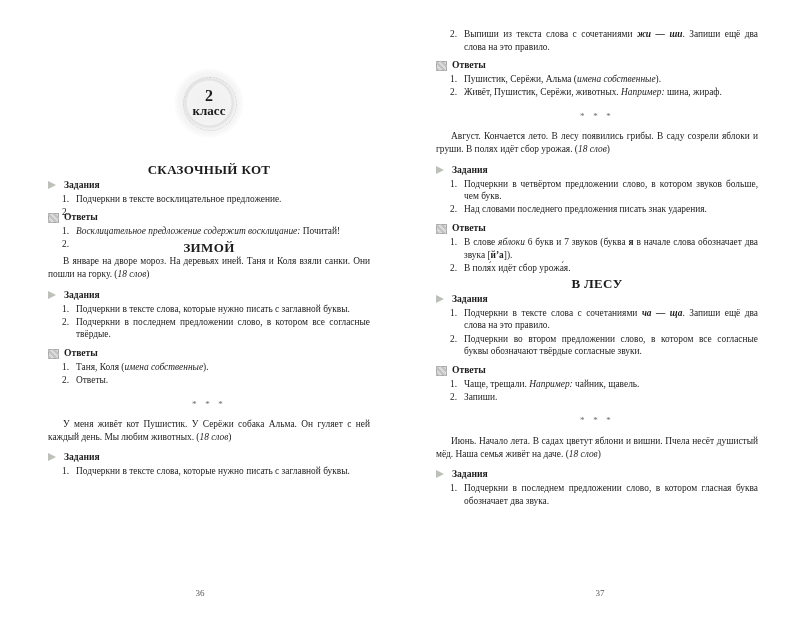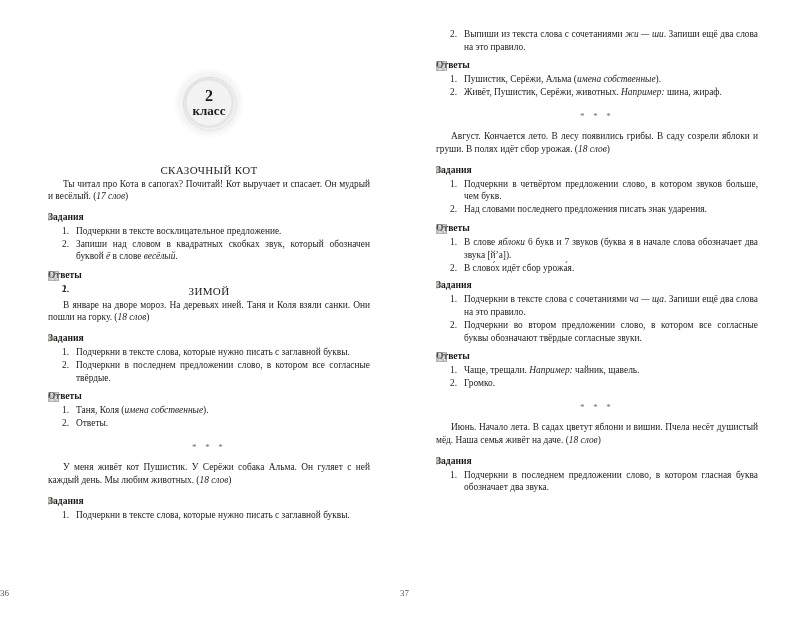--- a/index.html
+++ b/index.html
@@ -83,24 +83,24 @@
   .badge-label {
     position: relative;
     font-size: 13px;
     font-weight: bold;
     line-height: 15px;
   }
 
   
   .text-title {
     text-align: center;
-    font-size: 11px;
+    font-size: 13px;
     letter-spacing: 0.35px;
     margin: 0 0 1px 0;
-    font-weight: normal;
+    font-weight: bold;
   }
   .stars {
     text-align: center;
     font-size: 9px;
     letter-spacing: 3.2px;
     color: #6a6a6a;
     margin: 11px 0 8px 0;
   }
 
   .passage {
@@ -111,21 +111,21 @@
   
   .section {
     margin: 0 0 4px 0;
   }
   .section-head {
     position: relative;
     display: block;
     font-weight: bold;
     font-size: 9.6px;
     line-height: 13px;
-    padding-left: 0;
+    padding-left: 16px;
     margin: 0 0 2px 0;
   }
   .marker {
     position: absolute;
     left: 0;
     top: 3px;
     width: 9px;
     height: 8px;
     display: inline-block;
   }
@@ -153,28 +153,28 @@
     text-align: justify;
   }
   ol.tasks > li .num {
     position: absolute;
     left: 14px;
     top: 0;
     width: 14px;
   }
 
   i, .ital { font-style: italic; }
-  b, .bold { font-weight: normal; }
+  b, .bold { font-weight: bold; }
 
   .folio {
     position: absolute;
     bottom: 22px;
     left: 0;
     width: 100%;
-    text-align: left;
+    text-align: center;
     font-size: 9px;
     color: #555;
   }
 </style>
 </head>
 <body>
 
 <div class="page-spread">
 
   <div class="page page-left">
@@ -183,29 +183,28 @@
       <div class="badge">
         <div class="badge-ornament"></div>
         <div class="badge-num">2</div>
         <div class="badge-label">класс</div>
       </div>
     </div>
 
     <div class="col-body" id="left-body">
         <div class="section">
           <div class="text-title">СКАЗОЧНЫЙ КОТ</div>
-          <p class="passage">Ты читал про Кота в сапогах? Почитай! Кот выручает и спасает. Он мудрый и весёлый. (<i>17 слов</i>)</p>
           <div class="section-head"><span class="marker marker-triangle"></span>Задания</div>
           <ol class="tasks">
             <li><span class="num">1.</span><span>Подчеркни в тексте восклицательное предложение.</span></li>
-            <li><span class="num">2.</span><span>Запиши над словом в квадратных скобках звук, который обозначен буквой <b><i>ё</i></b> в слове <i>весёлый</i>.</span></li>
-          </ol>
-          <div class="section-head" style="margin-top:5px;"><span class="marker marker-square"></span>Ответы</div>
-          <ol class="tasks">
-            <li><span class="num">1.</span></li>
+            <li><span class="num">2.</span></li>
+          </ol>
+          <div class="section-head" style="margin-top:5px;"><span class="marker marker-square"></span>Ответы</div>
+          <ol class="tasks">
+            <li><span class="num">1.</span><span><i>Восклицательное предложение содержит восклицание:</i> Почитай!</span></li>
             <li><span class="num">2.</span></li>
           </ol>
         </div>
         <div class="section">
           <div class="text-title">ЗИМОЙ</div>
           <p class="passage">В январе на дворе мороз. На деревьях иней. Таня и Коля взяли санки. Они пошли на горку. (<i>18 слов</i>)</p>
           <div class="section-head"><span class="marker marker-triangle"></span>Задания</div>
           <ol class="tasks">
             <li><span class="num">1.</span><span>Подчеркни в тексте слова, которые нужно писать с заглавной буквы.</span></li>
             <li><span class="num">2.</span><span>Подчеркни в последнем предложении слово, в котором все согласные твёрдые.</span></li>
@@ -245,33 +244,34 @@
           <div class="stars">* * *</div>
           <p class="passage">Август. Кончается лето. В лесу появились грибы. В саду созрели яблоки и груши. В полях идёт сбор урожая. (<i>18 слов</i>)</p>
           <div class="section-head"><span class="marker marker-triangle"></span>Задания</div>
           <ol class="tasks">
             <li><span class="num">1.</span><span>Подчеркни в четвёртом предложении слово, в котором звуков больше, чем букв.</span></li>
             <li><span class="num">2.</span><span>Над словами последнего предложения писать знак ударения.</span></li>
           </ol>
           <div class="section-head" style="margin-top:5px;"><span class="marker marker-square"></span>Ответы</div>
           <ol class="tasks">
             <li><span class="num">1.</span><span>В слове <i>яблоки</i> 6 букв и 7 звуков (буква <b>я</b> в начале слова обозначает два звука [<b>й’а</b>]).</span></li>
-            <li><span class="num">2.</span><span>В слово́х идёт сбор урожа́я.</span></li>
-          </ol>
-        </div>
-        <div class="section">
+            <li><span class="num">2.</span><span>В поля́х идёт сбор урожа́я.</span></li>
+          </ol>
+        </div>
+        <div class="section">
+          <div class="text-title">В ЛЕСУ</div>
           <div class="section-head"><span class="marker marker-triangle"></span>Задания</div>
           <ol class="tasks">
             <li><span class="num">1.</span><span>Подчеркни в тексте слова с сочетаниями <b><i>ча&nbsp;—&nbsp;ща</i></b>. Запиши ещё два слова на это правило.</span></li>
             <li><span class="num">2.</span><span>Подчеркни во втором предложении слово, в котором все согласные буквы обозначают твёрдые согласные звуки.</span></li>
           </ol>
           <div class="section-head" style="margin-top:5px;"><span class="marker marker-square"></span>Ответы</div>
           <ol class="tasks">
             <li><span class="num">1.</span><span>Чаще, трещали. <i>Например:</i> чайник, щавель.</span></li>
-            <li><span class="num">2.</span><span>Громко.</span></li>
+            <li><span class="num">2.</span><span>Запиши.</span></li>
           </ol>
         </div>
         <div class="section">
           <div class="stars">* * *</div>
           <p class="passage">Июнь. Начало лета. В садах цветут яблони и вишни. Пчела несёт душистый мёд. Наша семья живёт на даче. (<i>18 слов</i>)</p>
           <div class="section-head"><span class="marker marker-triangle"></span>Задания</div>
           <ol class="tasks">
             <li><span class="num">1.</span><span>Подчеркни в последнем предложении слово, в котором гласная буква обозначает два звука.</span></li>
           </ol>
         </div>

